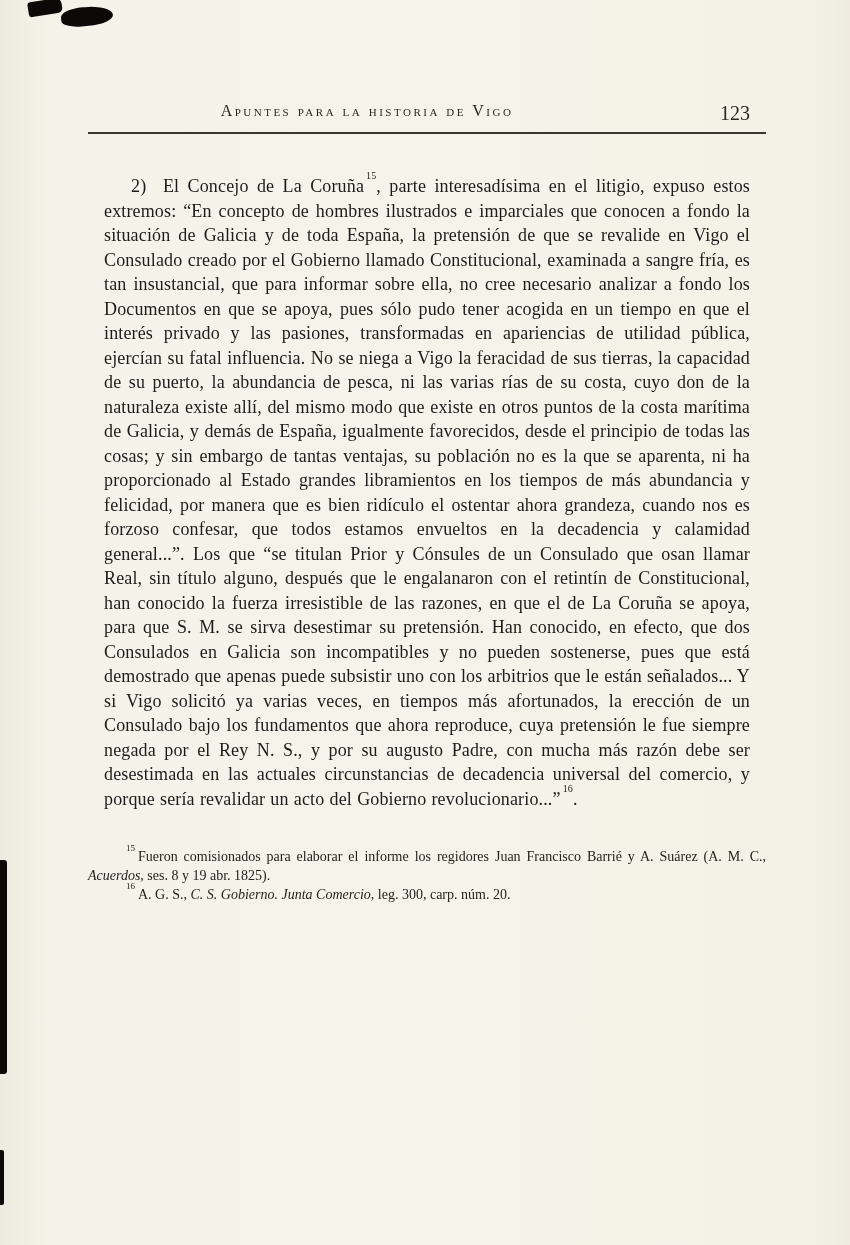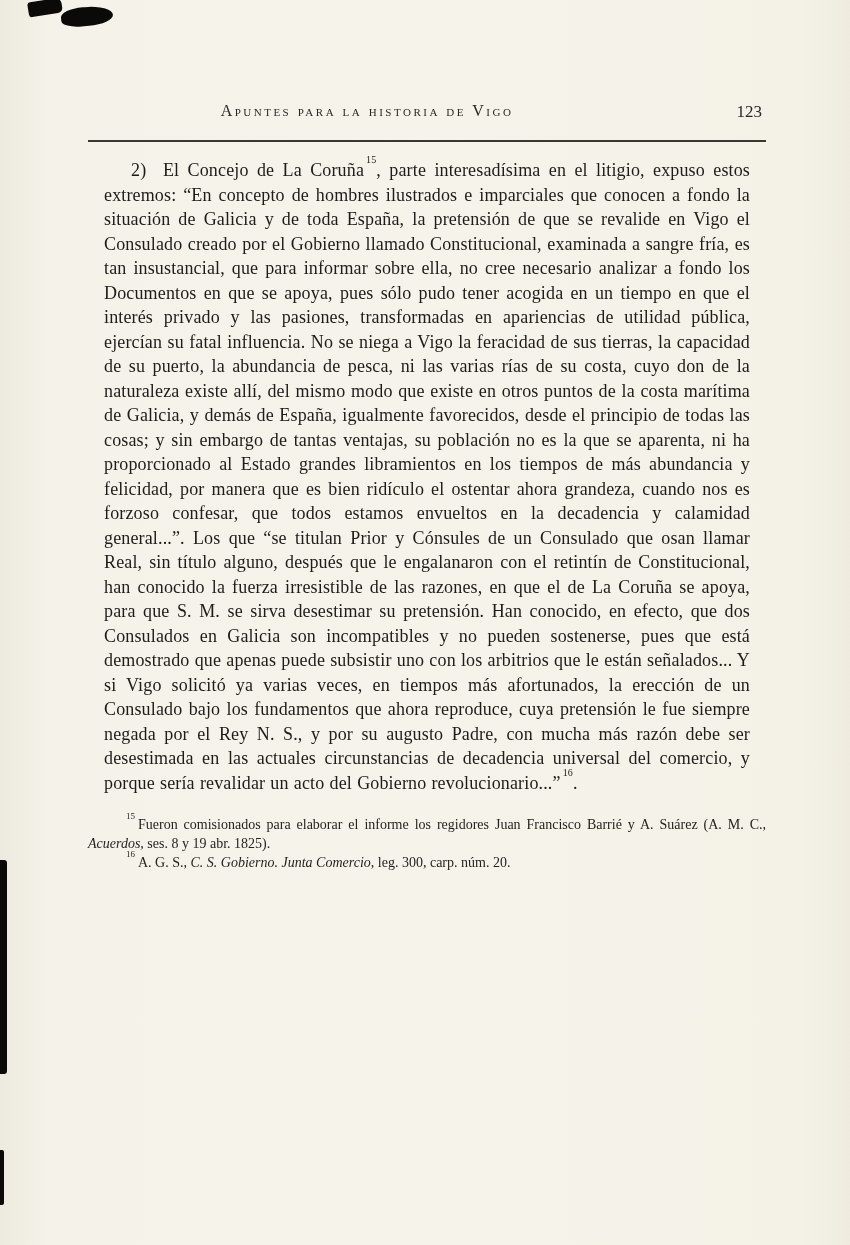--- a/index.html
+++ b/index.html
@@ -20,59 +20,59 @@
   .content {
     position: absolute;
     left: 88px;
     top: 102px;
     width: 678px;
   }
   .running-header {
     position: relative;
     height: 22px;
     border-bottom: 2px solid #3a3733;
-    padding-bottom: 16px;
-    margin-bottom: 16px;
+    padding-bottom: 8px;
+    margin-bottom: 40px;
   }
   .running-title {
     position: absolute;
     left: 0;
     right: 120px;
     text-align: center;
     font-variant: small-caps;
     letter-spacing: 2.5px;
     font-size: 16px;
     color: #2b2823;
     white-space: nowrap;
   }
   .page-number {
     position: absolute;
-    right: 4px;
+    right: 16px;
     top: 0;
-    font-size: 17px;
+    font-size: 20px;
     color: #2b2823;
   }
   .body-text p {
     margin: 16px;
     text-align: justify;
     font-size: 18px;
     line-height: 24.5px;
     text-indent: 27px;
     letter-spacing: 0.15px;
     word-spacing: 0.5px;
   }
   .body-text sup {
     font-size: 10px;
     line-height: 0;
     position: relative;
     top: -6px;
     margin-left: 2px;
   }
   .footnotes {
-    margin-top: 20px;
+    margin-top: 36px;
   }
   .footnotes p {
     margin: 0;
     text-align: justify;
     font-size: 14px;
     line-height: 19px;
     text-indent: 38px;
     color: #26231f;
   }
   .footnotes sup {

